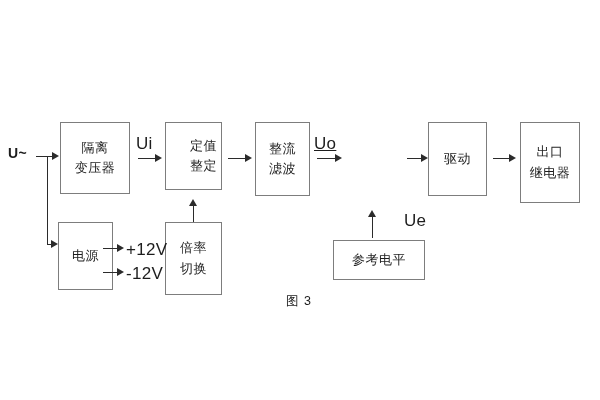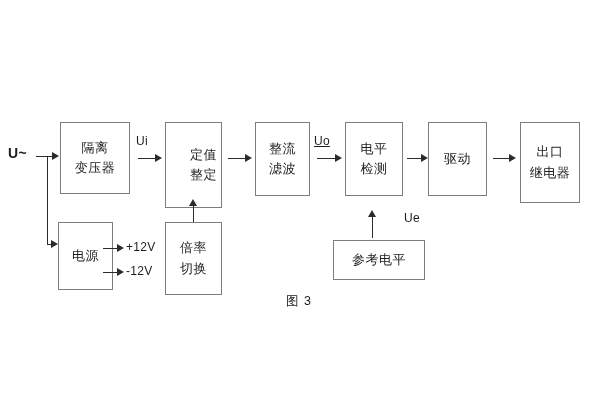--- a/index.html
+++ b/index.html
@@ -30,21 +30,21 @@
     font-size: 13px;
     line-height: 1.55;
     letter-spacing: 0.5px;
     white-space: nowrap;
   }
   .block .ln { display: block; }
   
   .lbl {
     position: absolute;
     color: #1d1d1d;
-    font-size: 12px;
+    font-size: 17px;
     white-space: nowrap;
     letter-spacing: 0.3px;
   }
   .lbl.big { font-size: 14px; font-weight: bold; }
   .caption {
     position: absolute;
     color: #1d1d1d;
     font-size: 12.5px;
     letter-spacing: 1px;
     white-space: nowrap;
@@ -79,34 +79,30 @@
 </head>
 <body>
 
 <div id="canvas">
 
   <div class="block" style="left:60px;  top:122px; width:70px; height:72px;">
     <span class="ln">隔离</span>
     <span class="ln">变压器</span>
   </div>
 
-  <div class="block" style="left:165px; top:122px; width:57px; height:86px;padding-left:20px;">
+  <div class="block" style="left:165px; top:122px; width:57px; height:68px;padding-left:20px;">
     <span class="ln">定值</span>
     <span class="ln">整定</span>
   </div>
 
   <div class="block" style="left:255px; top:122px; width:55px; height:74px;">
     <span class="ln">整流</span>
     <span class="ln">滤波</span>
   </div>
 
-  <div class="block" style="left:345px; top:122px; width:58px; height:74px;">
-    <span class="ln">电平</span>
-    <span class="ln">检测</span>
-  </div>
 
   <div class="block" style="left:428px; top:122px; width:59px; height:74px;">
     <span class="ln">驱动</span>
   </div>
 
   <div class="block" style="left:520px; top:122px; width:60px; height:81px;">
     <span class="ln">出口</span>
     <span class="ln">继电器</span>
   </div>
 

